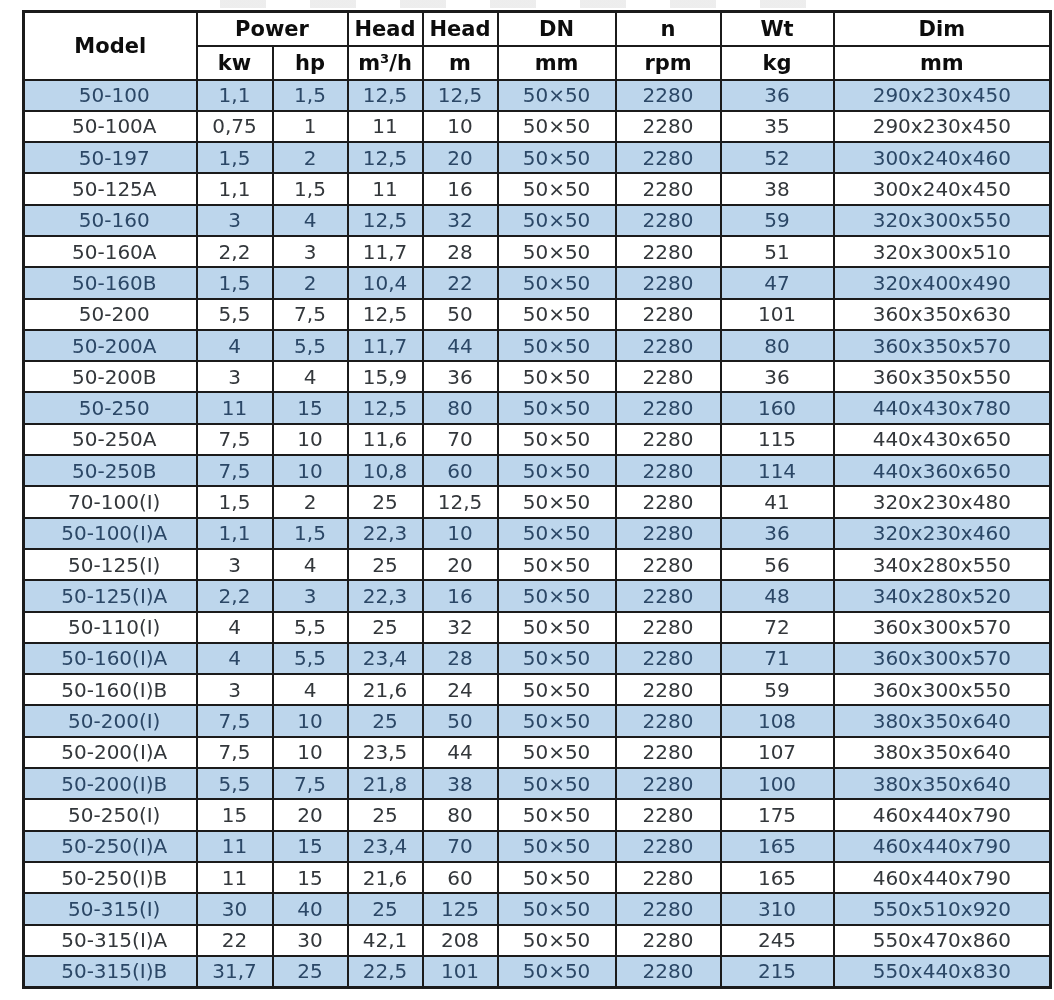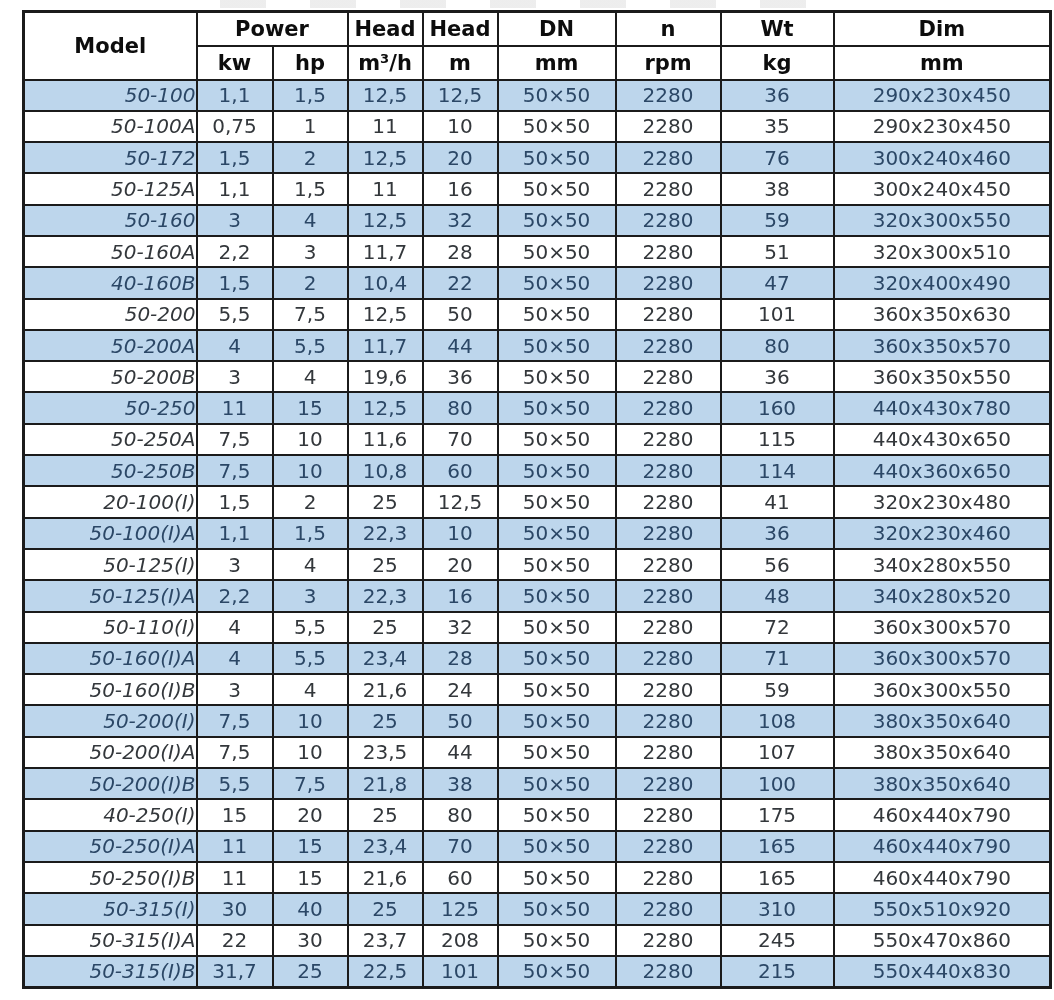--- a/index.html
+++ b/index.html
@@ -45,23 +45,22 @@
     height: 31.3px;
     font-size: 20px;
     color: var(--text-white-row, #33373b);
     background: var(--row-white, #fff);
   }
   table.spec tbody tr.stripe td {
     background: var(--stripe-blue, #bdd6ec);
     color: var(--text-blue-row, #2b4766);
   }
   table.spec td.model {
-    text-align: right;
+    text-align: center;
     padding-left: 8px;
-    font-style: italic;
   }
 </style>
 </head>
 <body>
 
 <div class="page">
   <div class="scan-noise"></div>
 
   <table class="spec">
     <colgroup>
@@ -114,28 +113,28 @@
           <td>0,75</td>
           <td>1</td>
           <td>11</td>
           <td>10</td>
           <td>50×50</td>
           <td>2280</td>
           <td>35</td>
           <td>290x230x450</td>
         </tr>
         <tr class="stripe">
-          <td class="model">50-172</td>
+          <td class="model">50-197</td>
           <td>1,5</td>
           <td>2</td>
           <td>12,5</td>
           <td>20</td>
           <td>50×50</td>
           <td>2280</td>
-          <td>76</td>
+          <td>52</td>
           <td>300x240x460</td>
         </tr>
         <tr>
           <td class="model">50-125A</td>
           <td>1,1</td>
           <td>1,5</td>
           <td>11</td>
           <td>16</td>
           <td>50×50</td>
           <td>2280</td>
@@ -158,21 +157,21 @@
           <td>2,2</td>
           <td>3</td>
           <td>11,7</td>
           <td>28</td>
           <td>50×50</td>
           <td>2280</td>
           <td>51</td>
           <td>320x300x510</td>
         </tr>
         <tr class="stripe">
-          <td class="model">40-160B</td>
+          <td class="model">50-160B</td>
           <td>1,5</td>
           <td>2</td>
           <td>10,4</td>
           <td>22</td>
           <td>50×50</td>
           <td>2280</td>
           <td>47</td>
           <td>320x400x490</td>
         </tr>
         <tr>
@@ -194,21 +193,21 @@
           <td>44</td>
           <td>50×50</td>
           <td>2280</td>
           <td>80</td>
           <td>360x350x570</td>
         </tr>
         <tr>
           <td class="model">50-200B</td>
           <td>3</td>
           <td>4</td>
-          <td>19,6</td>
+          <td>15,9</td>
           <td>36</td>
           <td>50×50</td>
           <td>2280</td>
           <td>36</td>
           <td>360x350x550</td>
         </tr>
         <tr class="stripe">
           <td class="model">50-250</td>
           <td>11</td>
           <td>15</td>
@@ -235,21 +234,21 @@
           <td>7,5</td>
           <td>10</td>
           <td>10,8</td>
           <td>60</td>
           <td>50×50</td>
           <td>2280</td>
           <td>114</td>
           <td>440x360x650</td>
         </tr>
         <tr>
-          <td class="model">20-100(I)</td>
+          <td class="model">70-100(I)</td>
           <td>1,5</td>
           <td>2</td>
           <td>25</td>
           <td>12,5</td>
           <td>50×50</td>
           <td>2280</td>
           <td>41</td>
           <td>320x230x480</td>
         </tr>
         <tr class="stripe">
@@ -345,21 +344,21 @@
           <td>5,5</td>
           <td>7,5</td>
           <td>21,8</td>
           <td>38</td>
           <td>50×50</td>
           <td>2280</td>
           <td>100</td>
           <td>380x350x640</td>
         </tr>
         <tr>
-          <td class="model">40-250(I)</td>
+          <td class="model">50-250(I)</td>
           <td>15</td>
           <td>20</td>
           <td>25</td>
           <td>80</td>
           <td>50×50</td>
           <td>2280</td>
           <td>175</td>
           <td>460x440x790</td>
         </tr>
         <tr class="stripe">
@@ -392,21 +391,21 @@
           <td>125</td>
           <td>50×50</td>
           <td>2280</td>
           <td>310</td>
           <td>550x510x920</td>
         </tr>
         <tr>
           <td class="model">50-315(I)A</td>
           <td>22</td>
           <td>30</td>
-          <td>23,7</td>
+          <td>42,1</td>
           <td>208</td>
           <td>50×50</td>
           <td>2280</td>
           <td>245</td>
           <td>550x470x860</td>
         </tr>
         <tr class="stripe">
           <td class="model">50-315(I)B</td>
           <td>31,7</td>
           <td>25</td>

